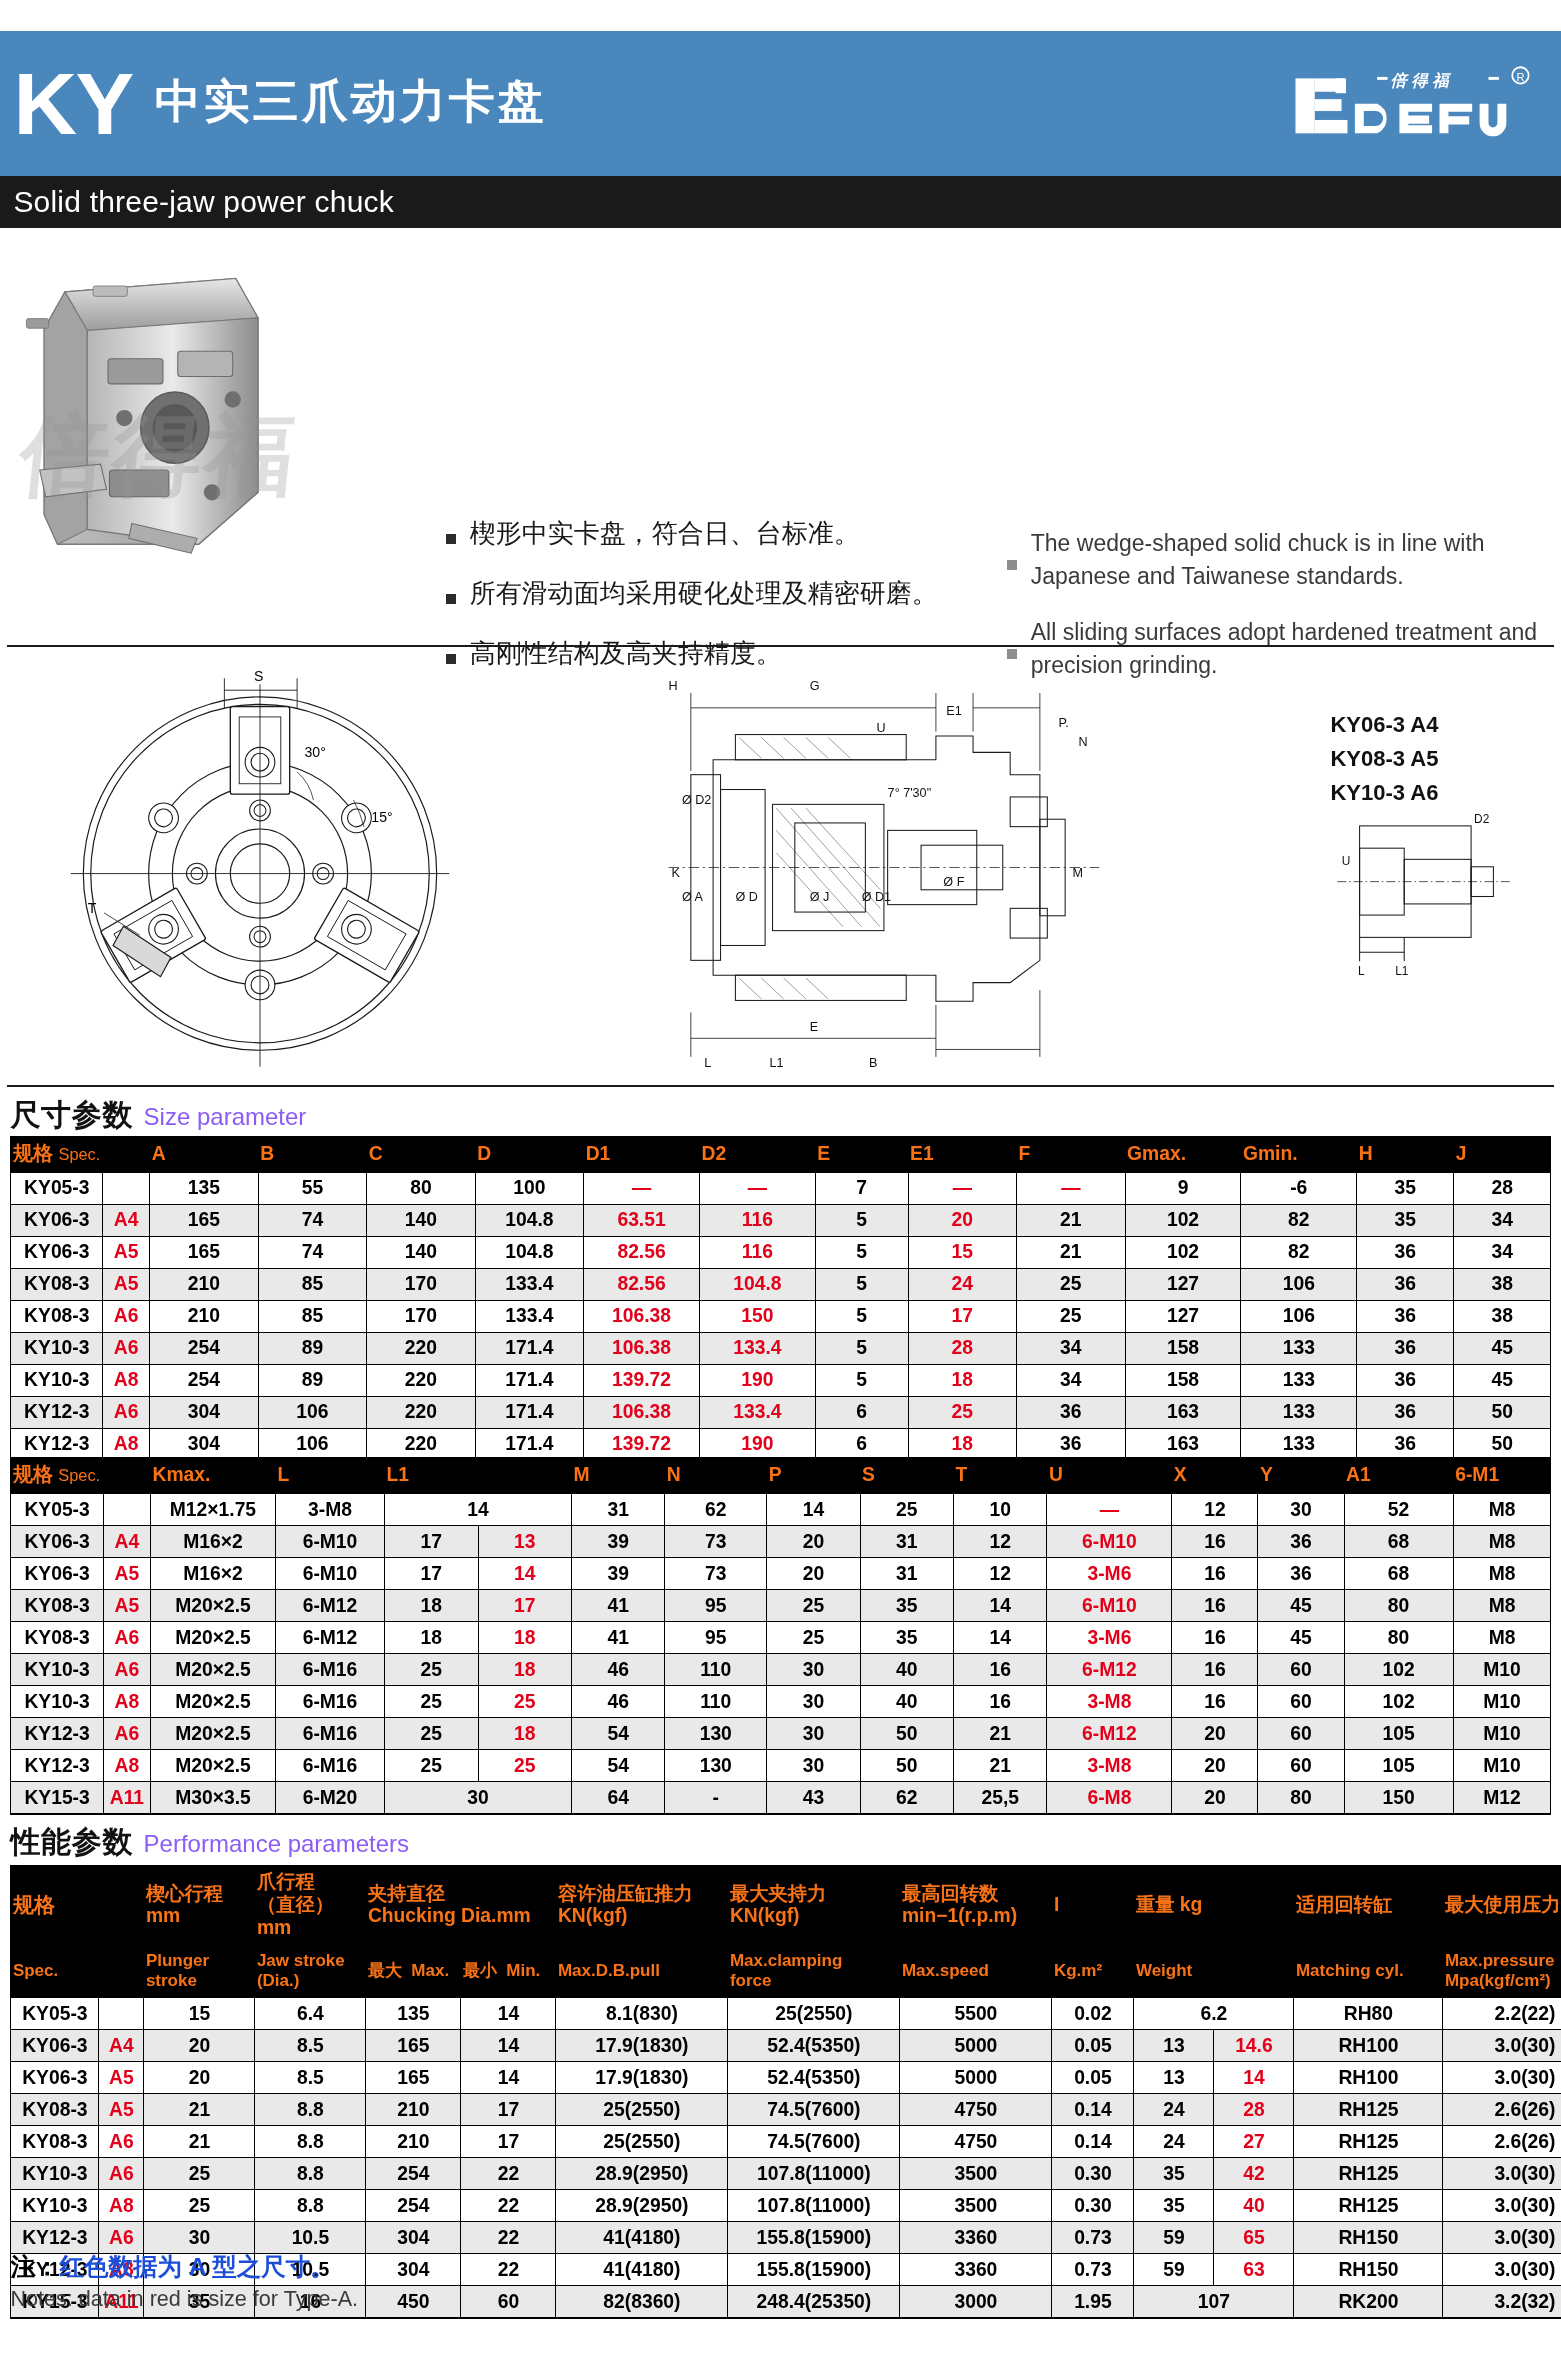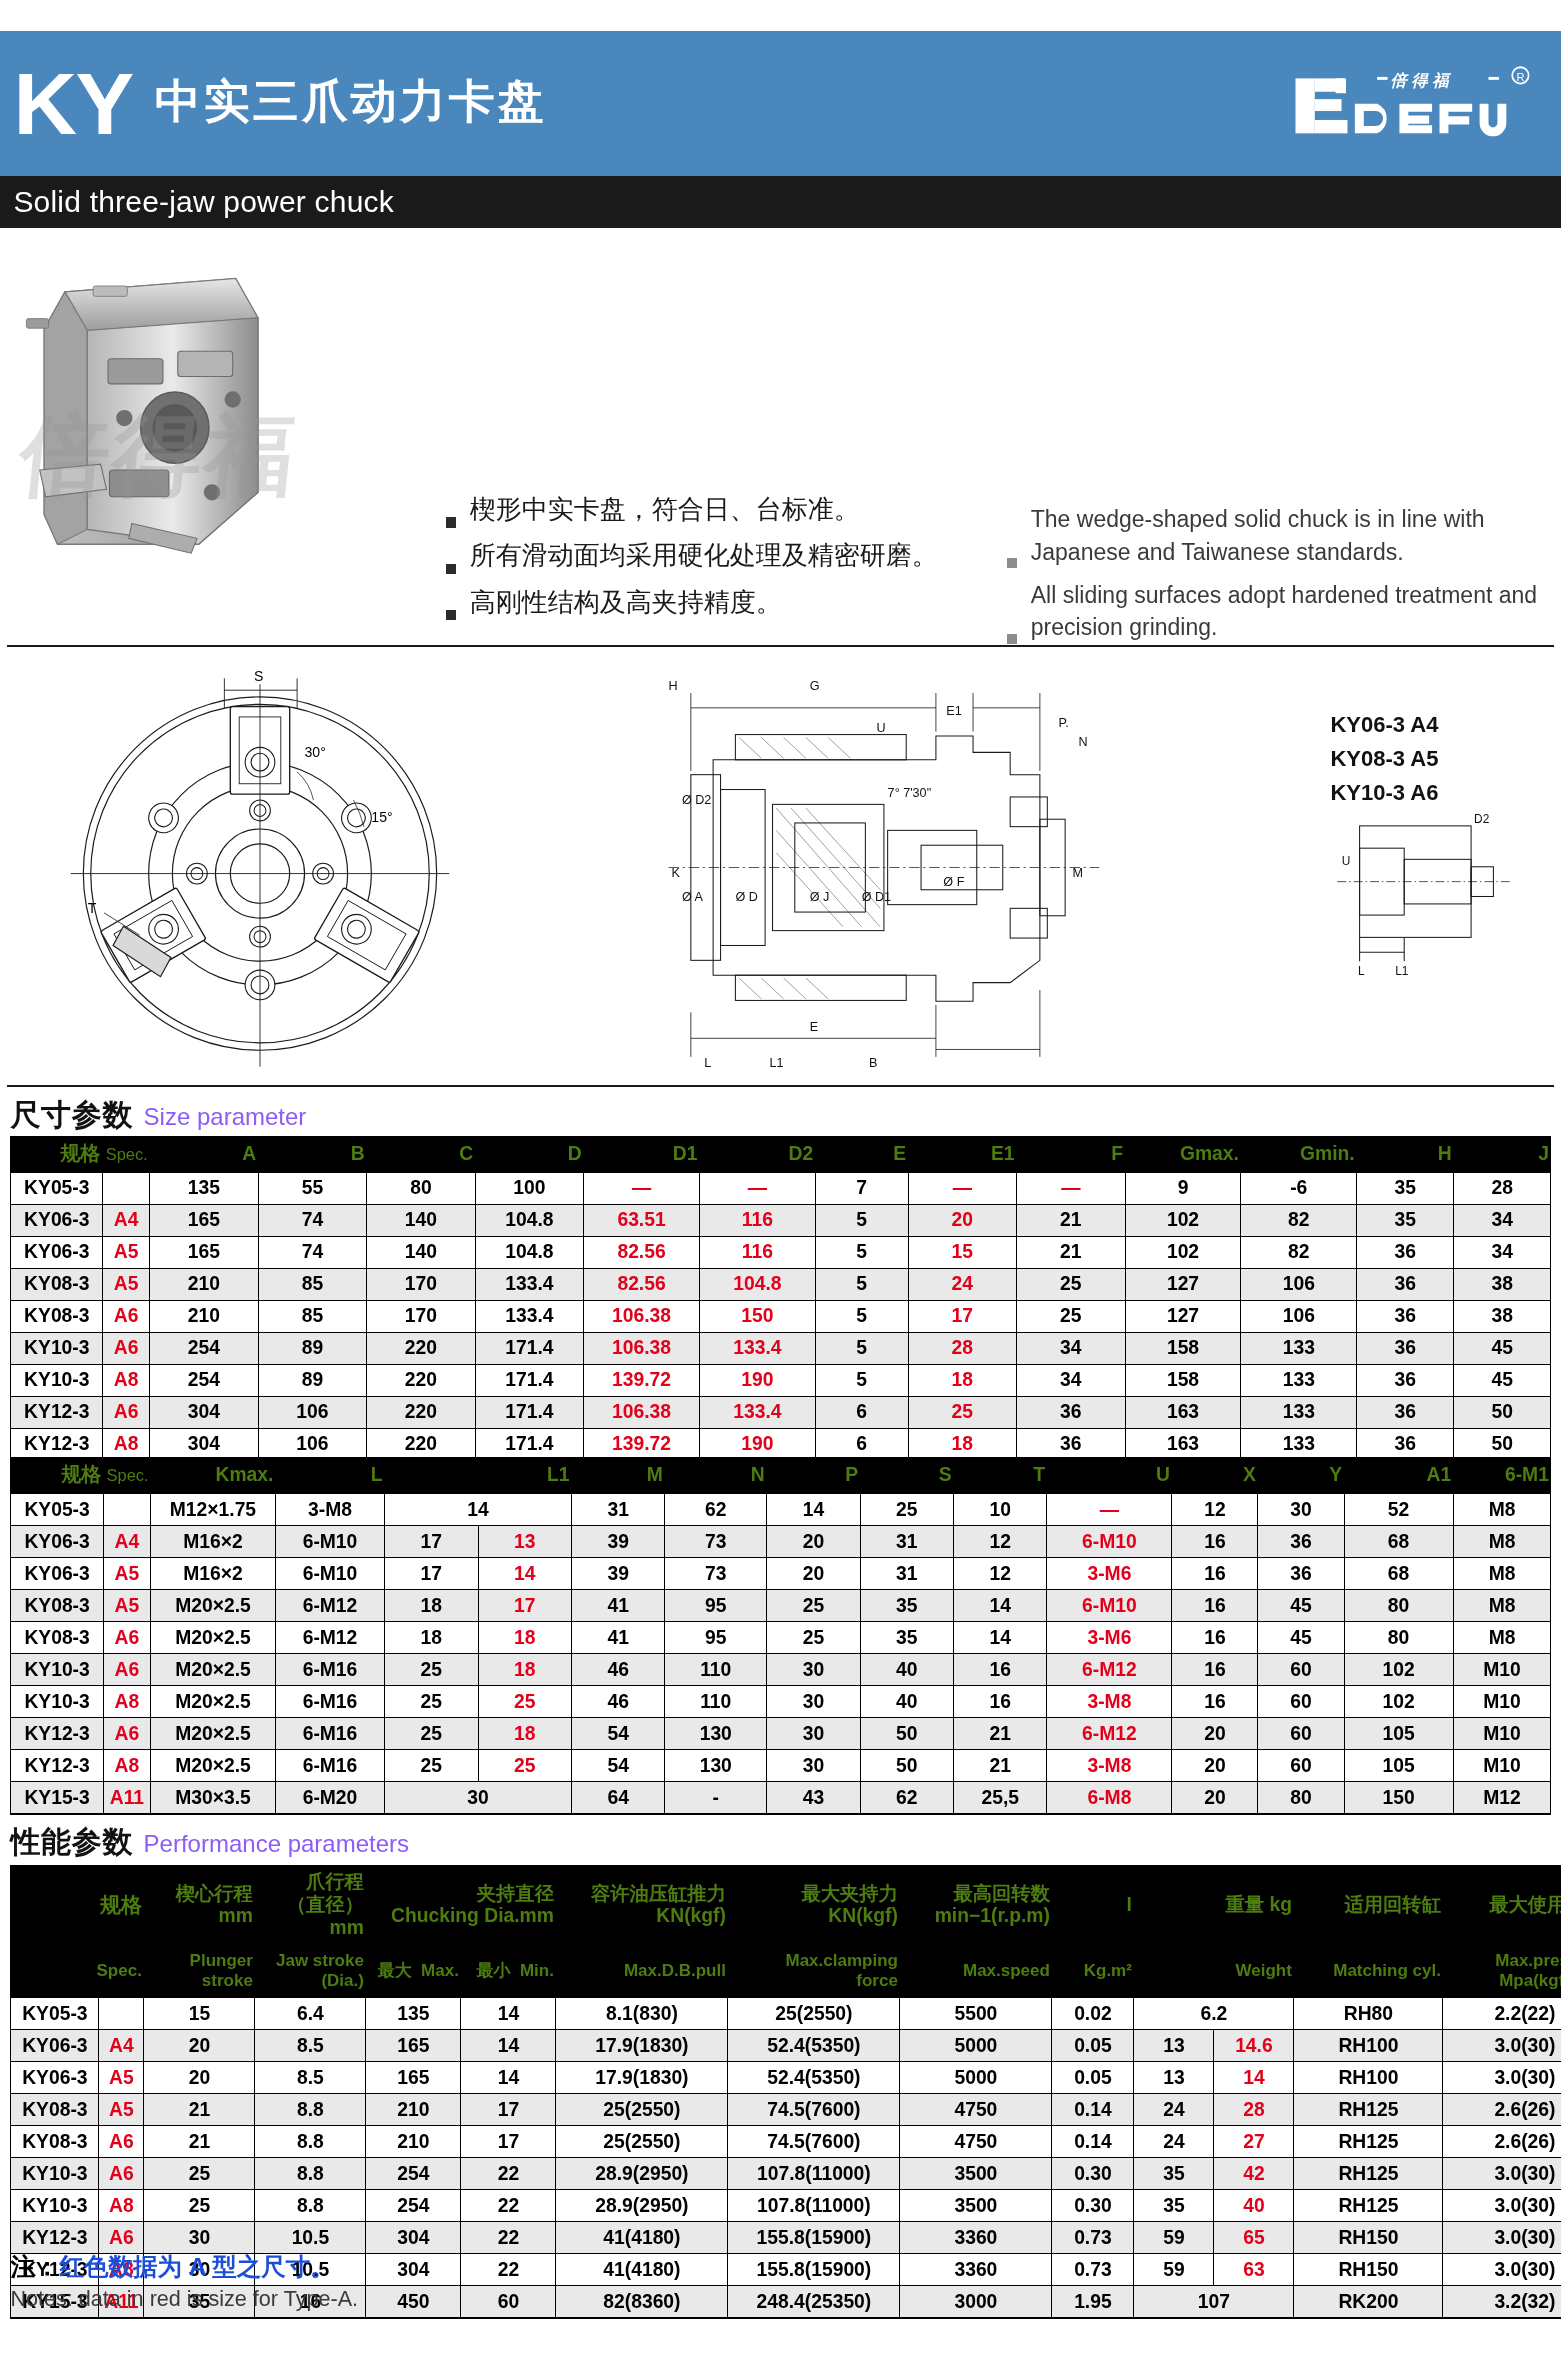--- a/index.html
+++ b/index.html
@@ -48,21 +48,21 @@
     overflow:hidden;
   }
   .watermark {
     position:absolute; left:7.4px; top:149px;
     font-size:89px; font-weight:700; color:rgba(150,150,150,0.30);
     letter-spacing:3px; transform:skewX(-6deg); pointer-events:none; z-index:4;
     font-family:"Liberation Sans", sans-serif;
   }
   .bullets-cn { position:absolute; left:446px; top:264px; }
   .bullets-en { position:absolute; left:1007px; top:275px; width:535px; }
-  .bullet-row { display:flex; align-items:flex-end; margin-bottom:10.4px; }
+  .bullet-row { display:flex; align-items:center; margin-bottom:10.4px;margin-top:24px; }
   .sq { width:10.4px; height:10.4px; background:#2b2b2b; margin-right:13.4px; margin-top:10.4px; flex:0 0 auto; }
   .sq.gray { background:#8d8d8d; }
   .bl-cn { font-size:26px; line-height:1.38; color:#1a1a1a; }
   .bl-en { font-size:23px; line-height:1.42; color:#3a3a3a; }
 
   
   .drawing-section {
     position:absolute; left:7.4px; top:645px; width:1547px; height:442px;
     border-top:2.2px solid #1a1a1a; border-bottom:2.2px solid #1a1a1a;
   }
@@ -75,22 +75,22 @@
   .sec-title { position:absolute; display:flex; align-items:baseline; }
   .sec-cn { font-size:30px; font-weight:700; color:#111; letter-spacing:0.7px; }
   .sec-en { font-size:24px; color:#8b5cf6; margin-left:10.4px; }
 
   
   table.dt {
     position:absolute; border-collapse:collapse; table-layout:fixed;
     font-size:19.3px;
   }
   table.dt th {
-    background:#000; color:#4d7c0f; font-weight:700;
-    border:1.5px solid #000; padding:5.2px 1.5px; text-align:right; line-height:1.18;
+    background:#000; color:#f97316; font-weight:700;
+    border:1.5px solid #000; padding:5.2px 1.5px; text-align:left; line-height:1.18;
   }
   table.dt td {
     border-left:1.5px solid #000; border-right:1.5px solid #000;
     border-top:0.7px solid #000; border-bottom:0.7px solid #000;
     text-align:center; padding:4.5px 1.5px; background:#fff; color:#000;
     font-weight:700; white-space:nowrap;
   }
   table.dt tr.alt td { background:#e9e9e9; }
   table.dt td.red { color:#e2001a; }
   table.dt td.va { color:#e2001a; font-weight:700; }

